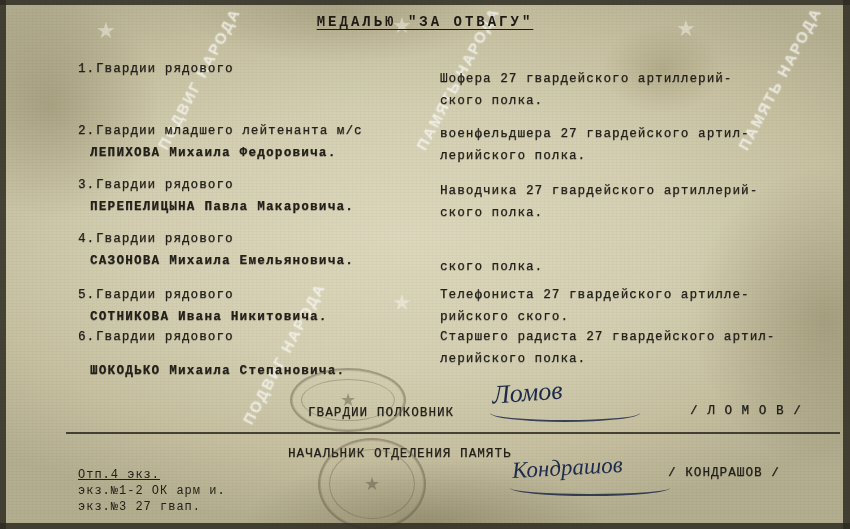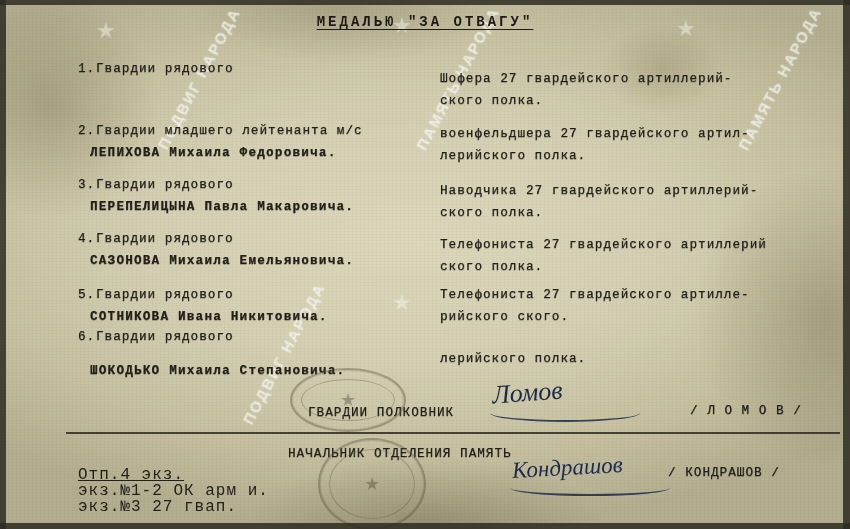--- a/index.html
+++ b/index.html
@@ -158,21 +158,21 @@
     border-radius: 50%;
     opacity: .85;
   }
 
   .footer-block {
     position: absolute;
     left: 78px;
     bottom: 14px;
     color: #23201a;
     font-family: "Liberation Mono", monospace;
-    font-size: 16px;
+    font-size: 12px;
     letter-spacing: 1px;
     line-height: 16px;
     white-space: pre;
   }
   .footer-block .underlined { text-decoration: underline; }
 </style>
 </head>
 <body>
 
 <div id="page">
@@ -203,32 +203,32 @@
 
   <div class="typed left-col entry-num" style="top:178px;">3.</div>
   <div class="typed" style="left:96px; top:178px;">Гвардии рядового</div>
   <div class="typed bold-name" style="left:90px; top:200px;">ПЕРЕПЕЛИЦЫНА Павла Макаровича.</div>
   <div class="typed right-col" style="top:184px;">Наводчика 27 гвардейского артиллерий-</div>
   <div class="typed right-col" style="top:206px;">ского полка.</div>
 
   <div class="typed left-col entry-num" style="top:232px;">4.</div>
   <div class="typed" style="left:96px; top:232px;">Гвардии рядового</div>
   <div class="typed bold-name" style="left:90px; top:254px;">САЗОНОВА Михаила Емельяновича.</div>
-  <div class="typed right-col" style="top:238px;">Телефониста 27 гвардейского артиллерий</div>
   <div class="typed right-col" style="top:260px;">ского полка.</div>
 
   <div class="typed left-col entry-num" style="top:288px;">5.</div>
   <div class="typed" style="left:96px; top:288px;">Гвардии рядового</div>
   <div class="typed bold-name" style="left:90px; top:310px;">СОТНИКОВА Ивана Никитовича.</div>
   <div class="typed right-col" style="top:288px;">Телефониста 27 гвардейского артилле-</div>
   <div class="typed right-col" style="top:310px;">рийского ского.</div>
 
   <div class="typed left-col entry-num" style="top:330px;">6.</div>
   <div class="typed" style="left:96px; top:330px;">Гвардии рядового</div>
   <div class="typed bold-name" style="left:90px; top:364px;">ШОКОДЬКО Михаила Степановича.</div>
+  <div class="typed right-col" style="top:330px;">Старшего радиста 27 гвардейского артил-</div>
   <div class="typed right-col" style="top:352px;">лерийского полка.</div>
 
   <div class="typed" style="left:308px; top:406px;">ГВАРДИИ ПОЛКОВНИК</div>
   <div class="signature" style="left:492px; top:378px;">Ломов</div>
   <div class="sig-flourish" style="left:490px; top:404px; width:150px; height:16px;"></div>
   <div class="typed" style="left:690px; top:404px;">/ Л О М О В /</div>
 
   <div class="stamp" style="left:290px; top:368px; width:112px; height:60px; border-radius:50%;">
     <div class="inner"></div>
     <div class="st-star">★</div>

